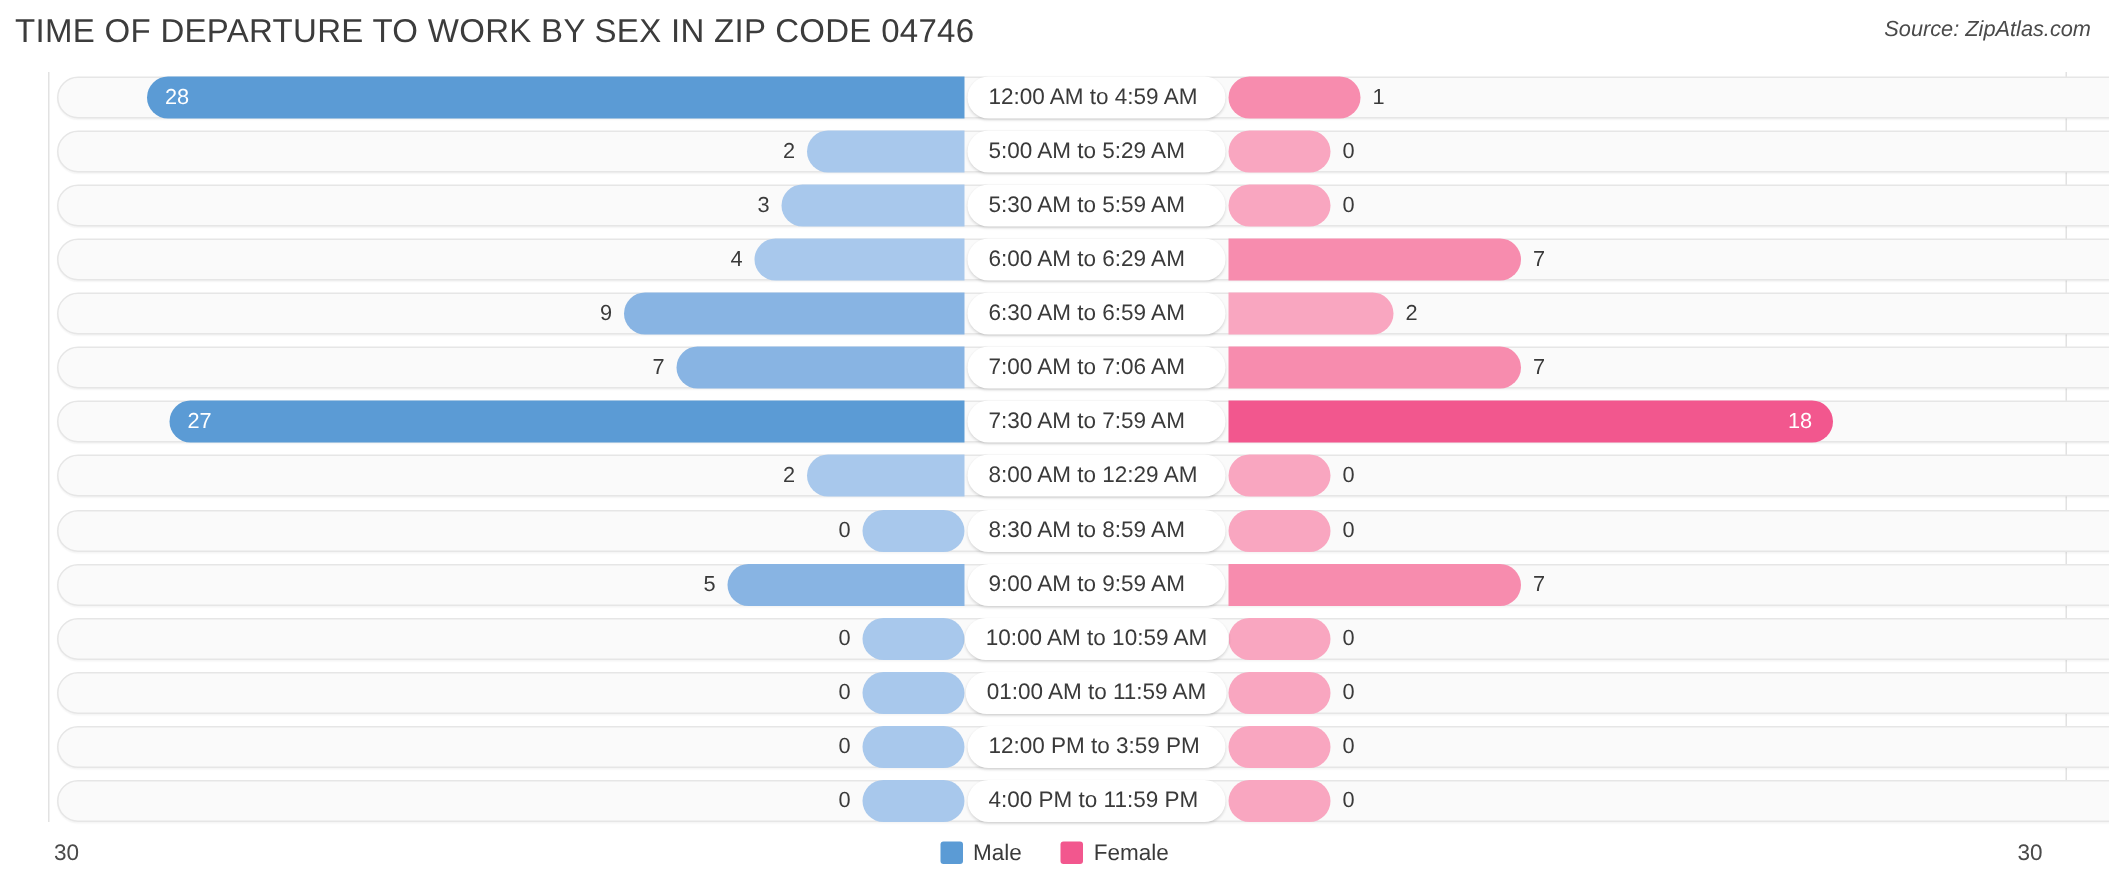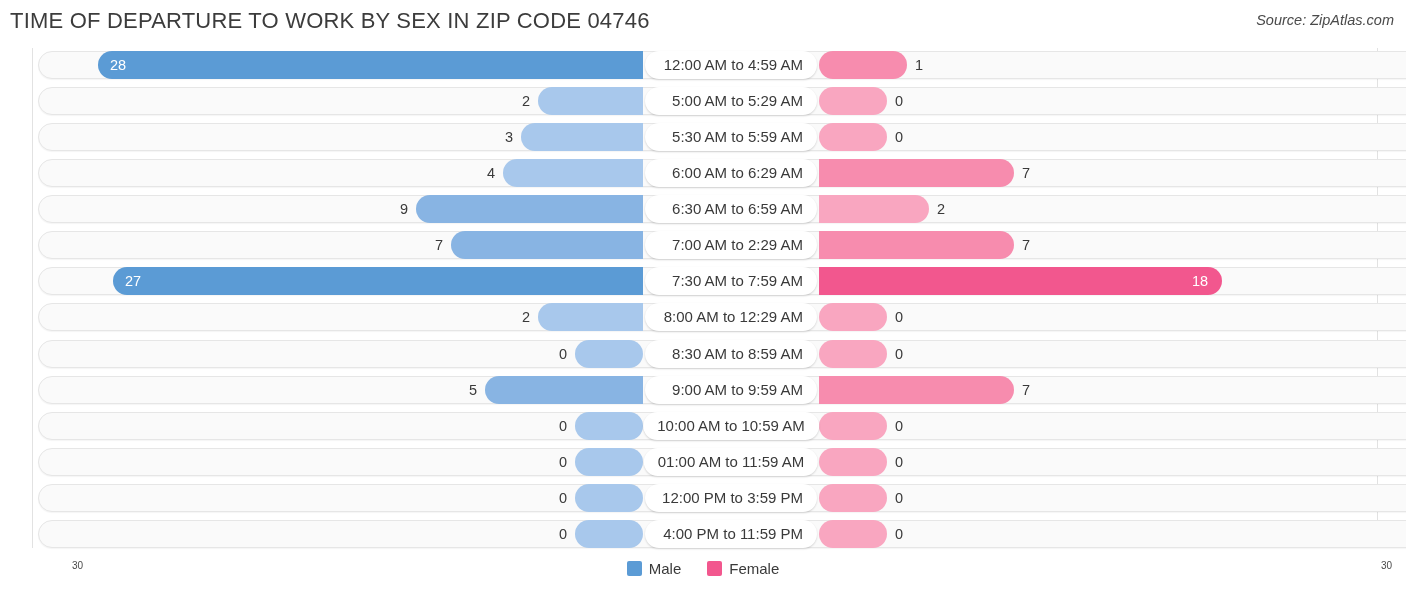--- a/index.html
+++ b/index.html
@@ -144,43 +144,42 @@
     position: absolute;
     left: 50%;
     top: 3px;
     transform: translateX(-50%);
     height: 28px;
     line-height: 28px;
     min-width: 172px;
     padding: 0 14px;
     background: #ffffff;
     border-radius: 14px;
-    text-align: right;
+    text-align: left;
     font-size: 15px;
     color: #3a3a3a;
     white-space: nowrap;
     box-shadow: 0 1px 2px rgba(0,0,0,0.16);
     box-sizing: border-box;
     z-index: 4;
   }
 
   
   .footer {
     position: absolute;
     left: 0;
     top: 552px;
     width: 1406px;
     height: 43px;
   }
   .axis-label {
     position: absolute;
     top: 8px;
-    font-size: 10px;
+    font-size: 15px;
     color: #4a4a4a;
-    margin-left: 36px;
   }
   .axis-label.left  { left: 36px; }
   .axis-label.right { left: 1345px; }
 
   .legend {
     position: absolute;
     left: 0;
     top: 8px;
     width: 1406px;
     display: flex;
@@ -279,21 +278,21 @@
       <div class="row">
         <div class="row-track" style="background: rgb(250, 250, 250); border-color: rgb(230, 230, 230);"></div>
         <div class="half-left">
           <div class="bar-male" style="width: 192px; background: rgb(136, 180, 227);"></div>
           <div class="val outside-left" style="left: 0px; width: 415px;">7</div>
         </div>
         <div class="half-right">
           <div class="bar-female" style="width: 195px; background: rgb(247, 140, 174);"></div>
           <div class="val outside-right" style="left: 291px;">7</div>
         </div>
-        <div class="cat-pill">7:00 AM to 2:29 AM</div>
+        <div class="cat-pill">7:00 AM to 7:06 AM</div>
       </div>
       <div class="row">
         <div class="row-track" style="background: rgb(250, 250, 250); border-color: rgb(230, 230, 230);"></div>
         <div class="half-left">
           <div class="bar-male" style="width: 530px; background: rgb(91, 155, 213);"></div>
           <div class="val inside" style="left: 97px;">27</div>
         </div>
         <div class="half-right">
           <div class="bar-female" style="width: 403px; background: rgb(242, 87, 142);"></div>
           <div class="val inside" style="left: 461px;">18</div>

